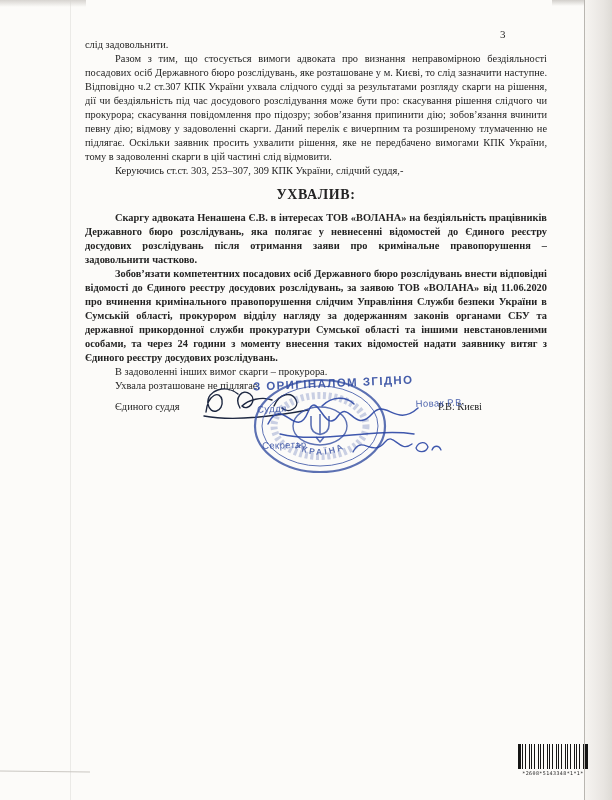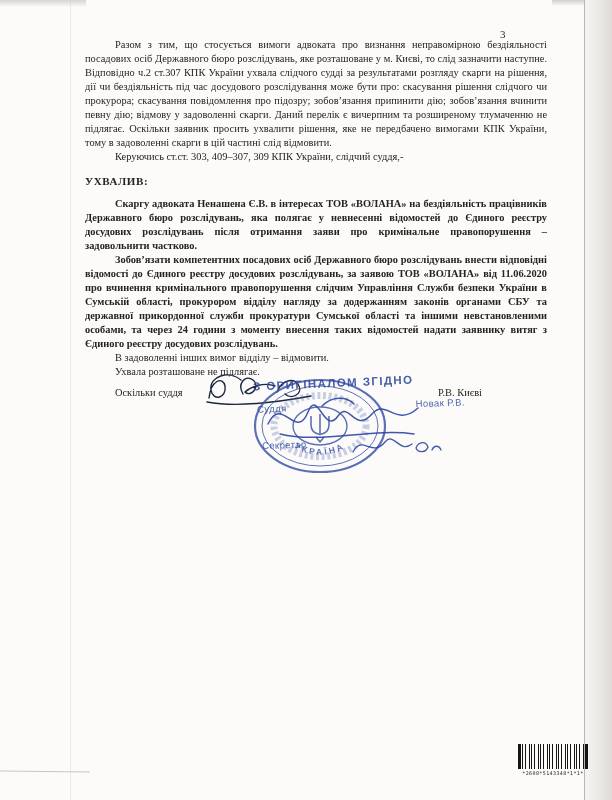--- a/index.html
+++ b/index.html
@@ -25,22 +25,22 @@
   .content{
     position:absolute;left:85px;top:38px;width:462px;
     font-size:10.4px;line-height:14px;color:#242424;text-align:justify;
   }
   .content p{margin:0;}
   .ind{text-indent:30px;font-family:Liberation Serif, serif;}
   .noind{text-indent:0;}
   .legal{margin-bottom:5px;}
   .bold{font-weight:bold;}
   .heading{
-    text-align:left;font-weight:bold;letter-spacing:.6px;
-    margin:10px 0 9px 0;text-indent:0;font-size:11px;
+    text-align:center;font-weight:bold;letter-spacing:.6px;
+    margin:10px 0 9px 0;text-indent:0;font-size:14px;
   }
   .sig-row{
     display:flex;align-items:flex-end;justify-content:flex-start;
     margin-top:7px;padding-right:65px;
   }
   .sig-row .role{margin-left:30px;white-space:nowrap;}
   .sig-row .judge-sig{flex:none;width:120px;height:40px;margin:-26px 0 -8px 16px;}
   .sig-row .name{margin-left:auto;white-space:nowrap;}
 
   
@@ -82,32 +82,33 @@
   <div class="smudge-tl"></div>
   <div class="smudge-tr"></div>
   <div class="fold-line"></div>
   <div class="edge-strip"></div>
   <div class="edge-line"></div>
   <div class="bottom-line"></div>
 
   <div class="page-num">3</div>
 
   <div class="content">
+    <p class="noind">слід задовольнити.</p>
     <p class="ind">Разом з тим, що стосується вимоги адвоката про визнання неправомірною бездіяльності посадових осіб Державного бюро розслідувань, яке розташоване у м. Києві, то слід зазначити наступне. Відповідно ч.2 ст.307 КПК України ухвала слідчого судді за результатами розгляду скарги на рішення, дії чи бездіяльність під час досудового розслідування може бути про: скасування рішення слідчого чи прокурора; скасування повідомлення про підозру; зобов’язання припинити дію; зобов’язання вчинити певну дію; відмову у задоволенні скарги. Даний перелік є вичерпним та розширеному тлумаченню не підлягає. Оскільки заявник просить ухвалити рішення, яке не передбачено вимогами КПК України, тому в задоволенні скарги в цій частині слід відмовити.</p>
-    <p class="ind legal">Керуючись ст.ст. 303, 409–307, 309 КПК України, слідчий суддя,-</p>
+    <p class="ind legal">Керуючись ст.ст. 303, 253–307, 309 КПК України, слідчий суддя,-</p>
 
     <div class="heading">УХВАЛИВ:</div>
 
     <p class="ind bold">Скаргу адвоката Ненашена Є.В. в інтересах ТОВ «ВОЛАНА» на бездіяльність працівників Державного бюро розслідувань, яка полягає у невнесенні відомостей до Єдиного реєстру досудових розслідувань після отримання заяви про кримінальне правопорушення – задовольнити частково.</p>
     <p class="ind bold">Зобов’язати компетентних посадових осіб Державного бюро розслідувань внести відповідні відомості до Єдиного реєстру досудових розслідувань, за заявою ТОВ «ВОЛАНА» від 11.06.2020 про вчинення кримінального правопорушення слідчим Управління Служби безпеки України в Сумській області, прокурором відділу нагляду за додержанням законів органами СБУ та державної прикордонної служби прокуратури Сумської області та іншими невстановленими особами, та через 24 години з моменту внесення таких відомостей надати заявнику витяг з Єдиного реєстру досудових розслідувань.</p>
-    <p class="ind">В задоволенні інших вимог відділу – відмовити.</p>
+    <p class="ind">В задоволенні інших вимог скарги – прокурора.</p>
     <p class="ind">Ухвала розташоване не підлягає.</p>
 
     <div class="sig-row">
-      <span class="role">Оскільки суддя</span>
+      <span class="role">Єдиного суддя</span>
       <svg class="judge-sig" viewBox="0 0 120 40">
         <g fill="none" stroke="#1d2740" stroke-width="1.4" stroke-linecap="round">
           <path d="M10,30 C12,12 24,8 26,18 C28,30 14,34 12,22 C10,8 30,2 42,12"></path>
           <path d="M44,26 C38,16 46,6 54,12 C62,18 52,30 46,24 C52,18 66,14 76,18"></path>
           <path d="M78,24 C84,10 96,10 100,18 C104,26 92,32 86,26"></path>
           <path d="M8,34 C40,40 80,34 112,28"></path>
         </g>
       </svg>
       <span class="name">Р.В. Києві</span>
     </div>

